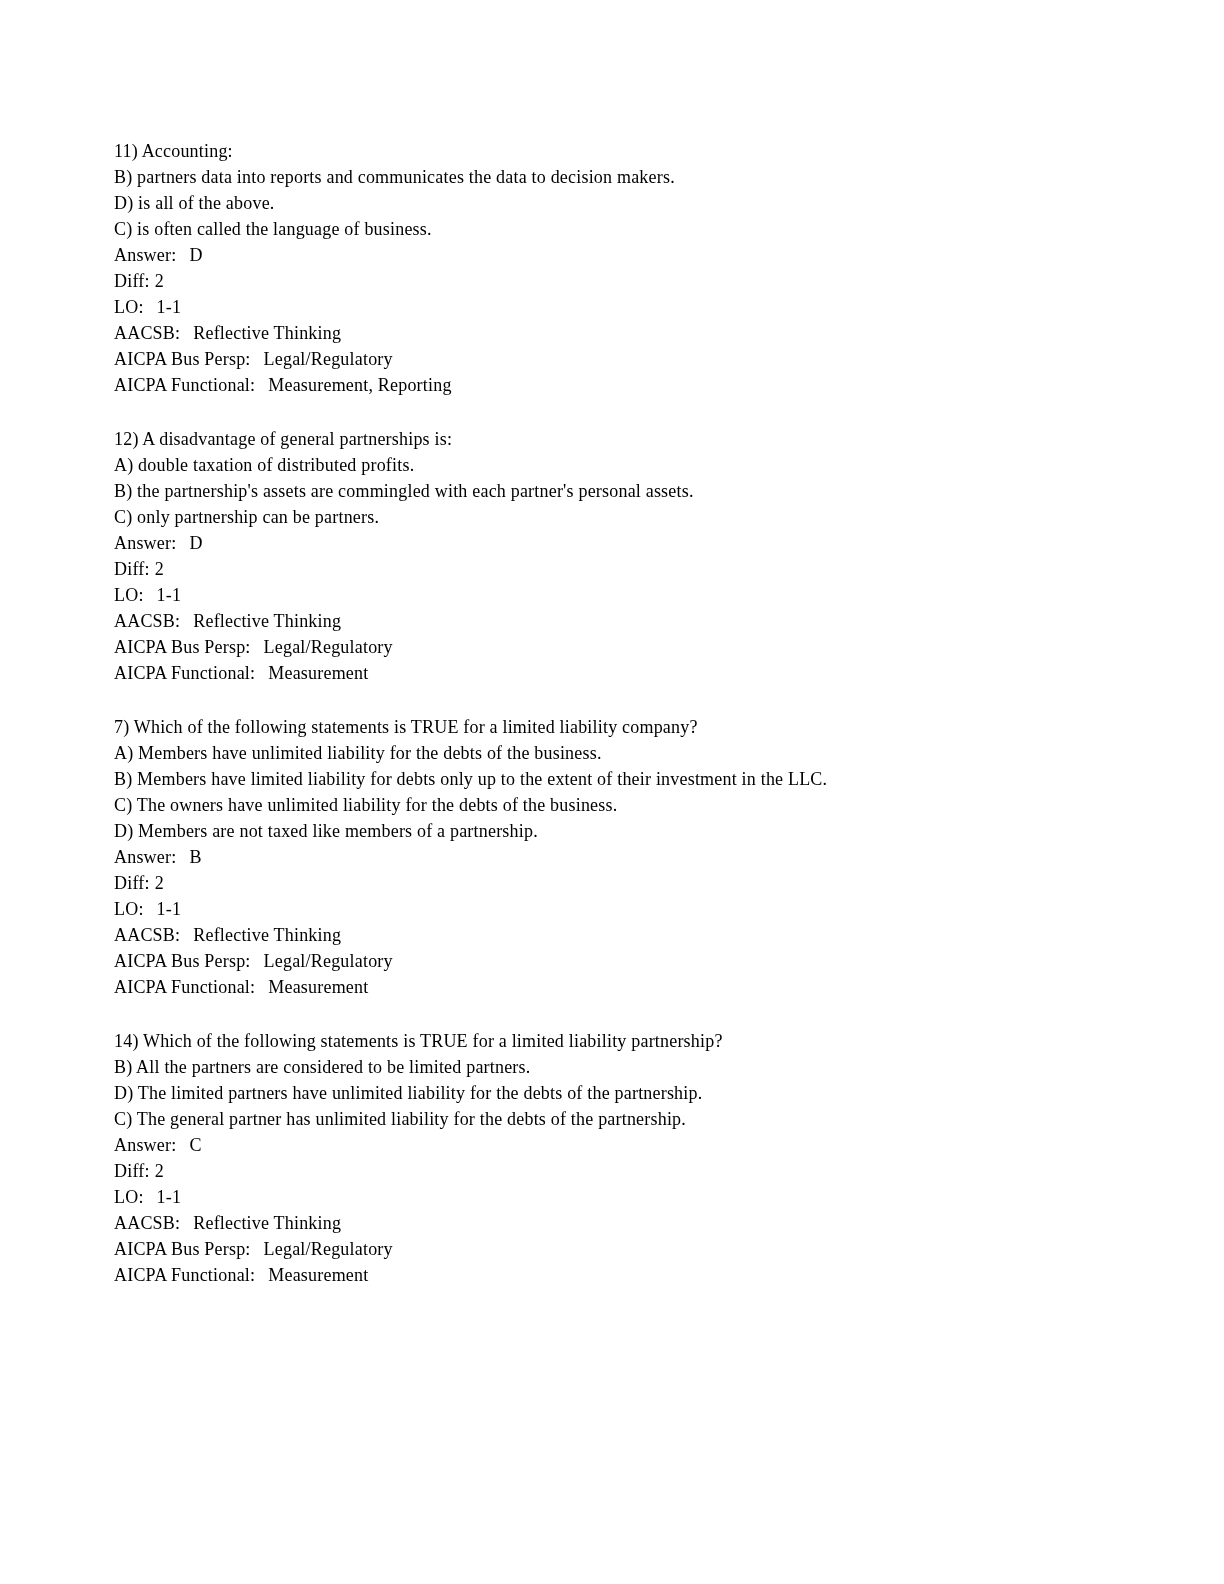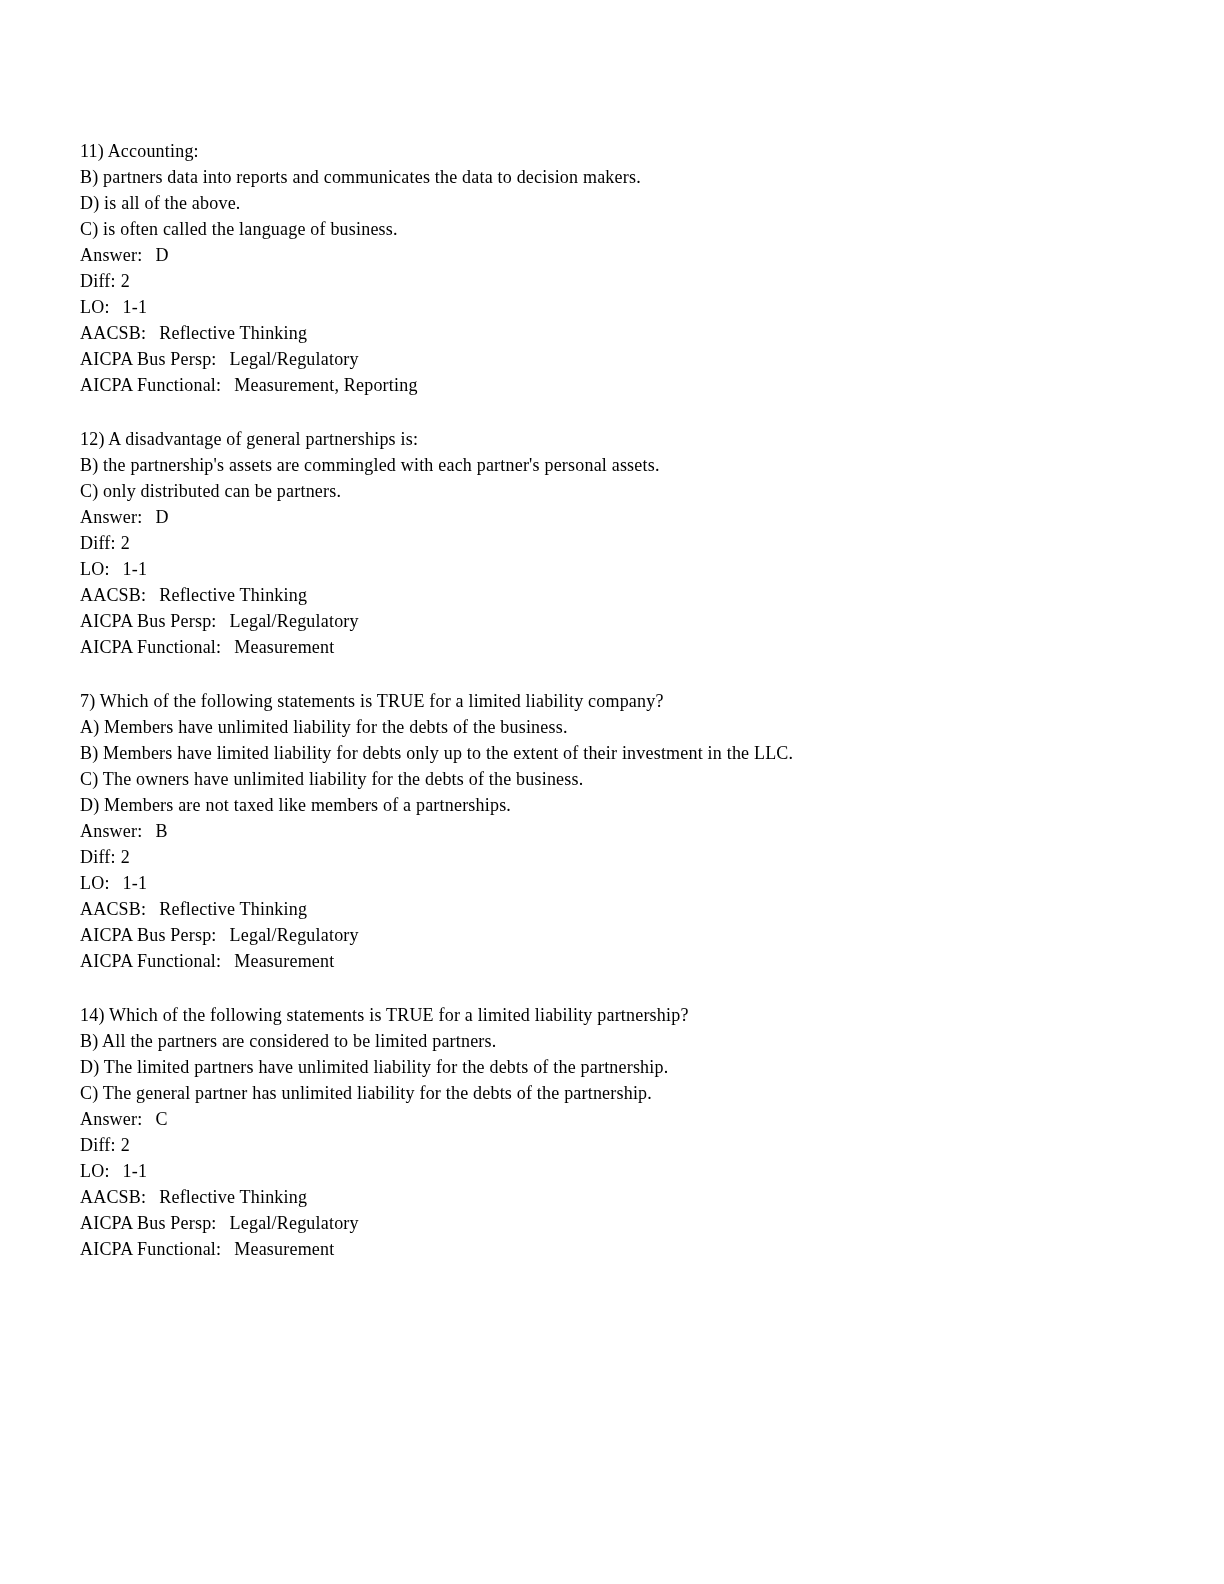--- a/index.html
+++ b/index.html
@@ -10,21 +10,21 @@
   body {
     width: 1224px;
     height: 1584px;
     font-family: "Liberation Serif", serif;
     font-size: 18px;
     color: #000000;
     overflow: hidden;
   }
   .page {
     box-sizing: border-box;
-    padding: 138px 0 0 80px;
+    padding: 138px 0 0 114px;
     width: 1088px;
   }
   .content {
     width: 850px;
   }
   .q {
     margin: 0 0 28px 0;
   }
   .ln {
     margin: 0;
@@ -48,36 +48,37 @@
       <p class="ln"><span>Answer:</span><span class="tab">D</span></p>
       <p class="ln"><span>Diff:</span><span class="sp">2</span></p>
       <p class="ln"><span>LO:</span><span class="tab">1-1</span></p>
       <p class="ln"><span>AACSB:</span><span class="tab">Reflective Thinking</span></p>
       <p class="ln"><span>AICPA Bus Persp:</span><span class="tab">Legal/Regulatory</span></p>
       <p class="ln"><span>AICPA Functional:</span><span class="tab">Measurement, Reporting</span></p>
     </section>
 
     <section class="q">
       <p class="ln">12) A disadvantage of general partnerships is:</p>
+      <p class="ln">A) double taxation of distributed profits.</p>
       <p class="ln">B) the partnership's assets are commingled with each partner's personal assets.</p>
-      <p class="ln">C) only distributed can be partners.</p>
+      <p class="ln">C) only partnership can be partners.</p>
       <p class="ln"><span>Answer:</span><span class="tab">D</span></p>
       <p class="ln"><span>Diff:</span><span class="sp">2</span></p>
       <p class="ln"><span>LO:</span><span class="tab">1-1</span></p>
       <p class="ln"><span>AACSB:</span><span class="tab">Reflective Thinking</span></p>
       <p class="ln"><span>AICPA Bus Persp:</span><span class="tab">Legal/Regulatory</span></p>
       <p class="ln"><span>AICPA Functional:</span><span class="tab">Measurement</span></p>
     </section>
 
     <section class="q">
       <p class="ln">7) Which of the following statements is TRUE for a limited liability company?</p>
       <p class="ln">A) Members have unlimited liability for the debts of the business.</p>
       <p class="ln">B) Members have limited liability for debts only up to the extent of their investment in the LLC.</p>
       <p class="ln">C) The owners have unlimited liability for the debts of the business.</p>
-      <p class="ln">D) Members are not taxed like members of a partnerships.</p>
+      <p class="ln">D) Members are not taxed like members of a partnership.</p>
       <p class="ln"><span>Answer:</span><span class="tab">B</span></p>
       <p class="ln"><span>Diff:</span><span class="sp">2</span></p>
       <p class="ln"><span>LO:</span><span class="tab">1-1</span></p>
       <p class="ln"><span>AACSB:</span><span class="tab">Reflective Thinking</span></p>
       <p class="ln"><span>AICPA Bus Persp:</span><span class="tab">Legal/Regulatory</span></p>
       <p class="ln"><span>AICPA Functional:</span><span class="tab">Measurement</span></p>
     </section>
 
     <section class="q">
       <p class="ln">14) Which of the following statements is TRUE for a limited liability partnership?</p>

